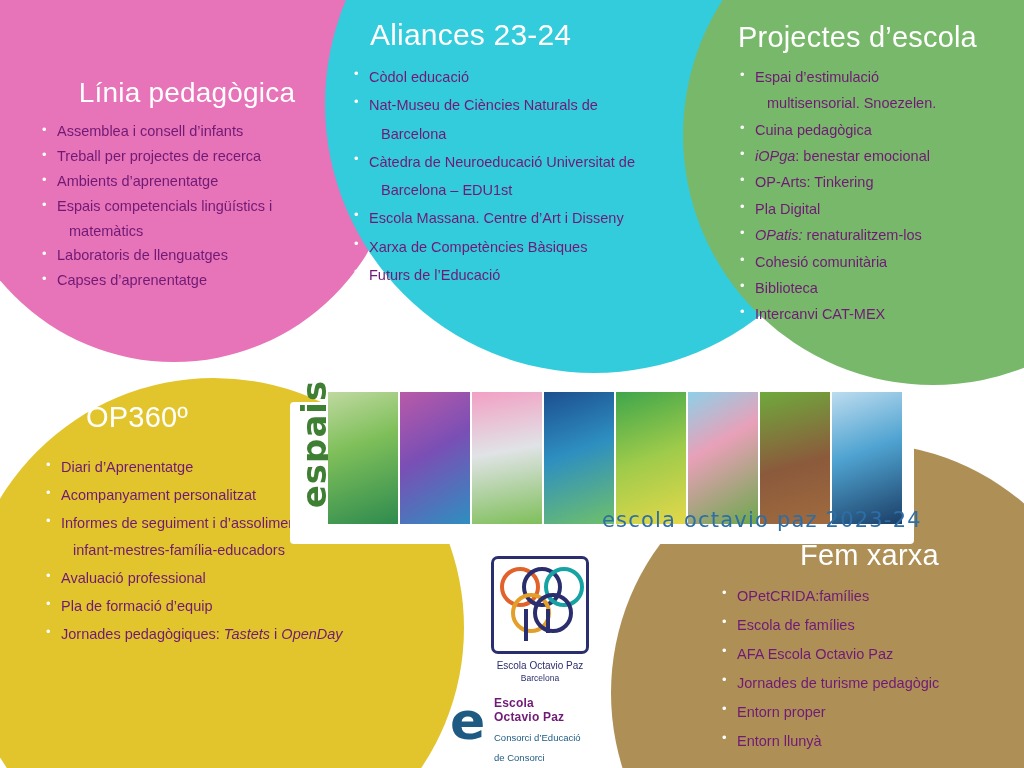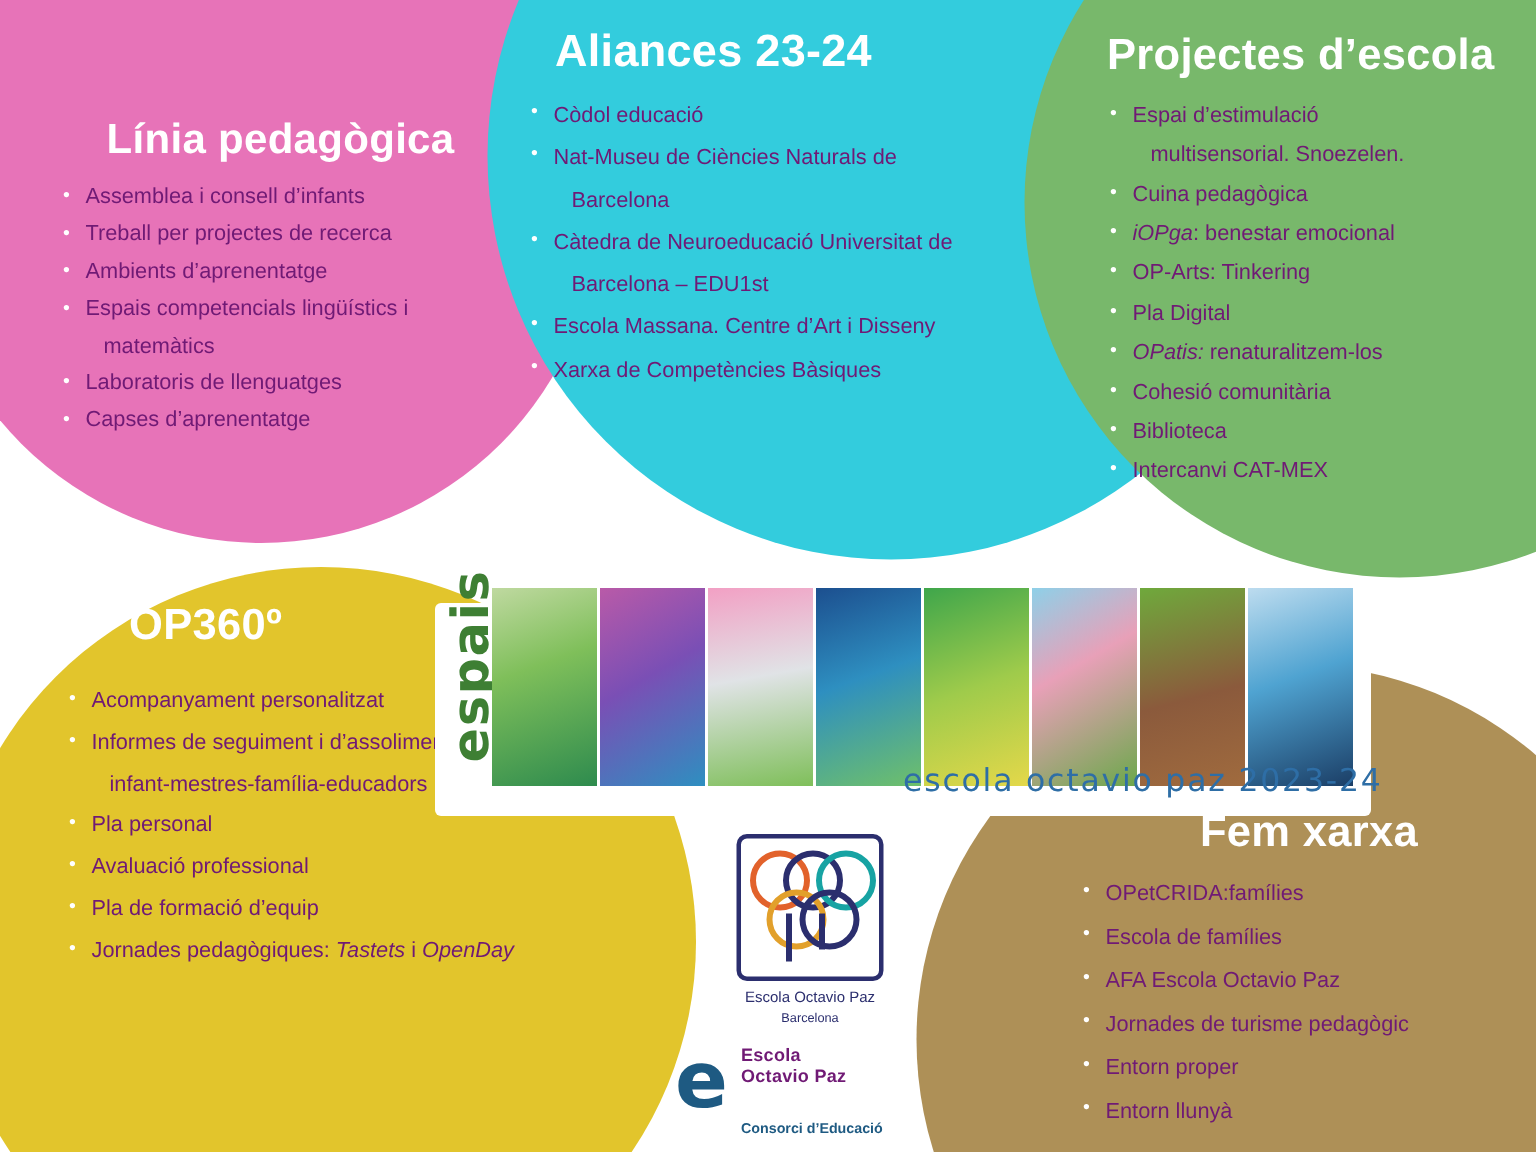--- a/index.html
+++ b/index.html
@@ -13,21 +13,21 @@
   .blob{position:absolute;border-radius:50%;}
   #blob-pink  {left:-52px; top:-90px;  width:452px; height:452px; background:#E773B8;}
   #blob-cyan  {left:325px; top:-165px; width:538px; height:538px; background:#33CCDD;}
   #blob-green {left:683px; top:-115px; width:500px; height:500px; background:#78B86B;}
   #blob-yellow{left:-36px; top:378px;  width:500px; height:500px; background:#E2C52C;}
   #blob-brown {left:611px; top:443px;  width:500px; height:500px; background:#AE9057;}
 
   
   .panel{position:absolute;color:#ffffff;}
   .panel h2{
-    margin:0 0 10px 0;font-weight:700;letter-spacing:.2px;
+    margin:0 0 10px 0;font-weight:400;letter-spacing:.2px;
     font-size:29px;line-height:1.1;color:#ffffff;white-space:nowrap;
   }
   .panel ul{margin:0;padding:0;list-style:none;}
   .panel li{
     position:relative;padding-left:17px;font-size:14.5px;line-height:1.72;
     color:#701a75;
   }
   .panel li:before{
     content:"\2022";position:absolute;left:2px;top:0;font-size:13px;line-height:1.72;
     color:#ffffff;
@@ -107,21 +107,21 @@
   #op-name{margin-top:6px;text-align:center;font-size:10px;color:#2B2E6E;line-height:1.25;}
   #op-name .sub{font-size:8.5px;}
 
   #consorci{position:relative;margin-top:14px;padding-left:44px;height:86px;}
   #consorci-e{
     position:absolute;left:0;top:2px;width:42px;height:44px;
     font-family:"DejaVu Sans",sans-serif;font-weight:700;font-size:52px;line-height:44px;
     color:#1E5A82;
   }
   #consorci .l1{font-size:12px;font-weight:700;color:#701a75;line-height:1.12;letter-spacing:.2px;}
-  #consorci .l2{margin-top:23px;font-size:9.5px;font-weight:700;color:#1E5A82;line-height:1.25;}
+  #consorci .l2{margin-top:8px;font-size:9.5px;font-weight:400;color:#1E5A82;line-height:1.25;}
 </style>
 </head>
 <body>
 
 <div id="poster">
 
   <div class="blob" id="blob-pink"></div>
   <div class="blob" id="blob-cyan"></div>
   <div class="blob" id="blob-green"></div>
   <div class="blob" id="blob-yellow"></div>
@@ -143,20 +143,21 @@
   <div class="panel" id="panel-aliances">
     <h2>Aliances 23-24</h2>
     <ul>
       <li>Còdol educació</li>
       <li>Nat-Museu de Ciències Naturals de</li>
       <li class="nobullet">Barcelona</li>
       <li>Càtedra de Neuroeducació Universitat de</li>
       <li class="nobullet">Barcelona – EDU1st</li>
       <li>Escola Massana. Centre d’Art i Disseny</li>
       <li>Xarxa de Competències Bàsiques</li>
+      <li>Futurs de l’Educació</li>
     </ul>
   </div>
 
   <div class="panel" id="panel-projectes">
     <h2>Projectes d’escola</h2>
     <ul>
       <li>Espai d’estimulació</li>
       <li class="nobullet">multisensorial. Snoezelen.</li>
       <li>Cuina pedagògica</li>
       <li><i>iOPga</i><span>: benestar emocional</span></li>
@@ -165,24 +166,24 @@
       <li><i>OPatis:</i><span> renaturalitzem-los</span></li>
       <li>Cohesió comunitària</li>
       <li>Biblioteca</li>
       <li>Intercanvi CAT-MEX</li>
     </ul>
   </div>
 
   <div class="panel" id="panel-op360">
     <h2>OP360º</h2>
     <ul>
+      <li>Diari d’Aprenentatge</li>
       <li>Acompanyament personalitzat</li>
       <li>Informes de seguiment i d’assoliment:</li>
       <li class="nobullet">infant-mestres-família-educadors</li>
-      <li>Pla personal</li>
       <li>Avaluació professional</li>
       <li>Pla de formació d’equip</li>
       <li><span>Jornades pedagògiques: </span><i>Tastets</i><span> i </span><i>OpenDay</i></li>
     </ul>
   </div>
 
   <div class="panel" id="panel-femxarxa">
     <h2>Fem xarxa</h2>
     <ul>
       <li>OPetCRIDA:famílies</li>

